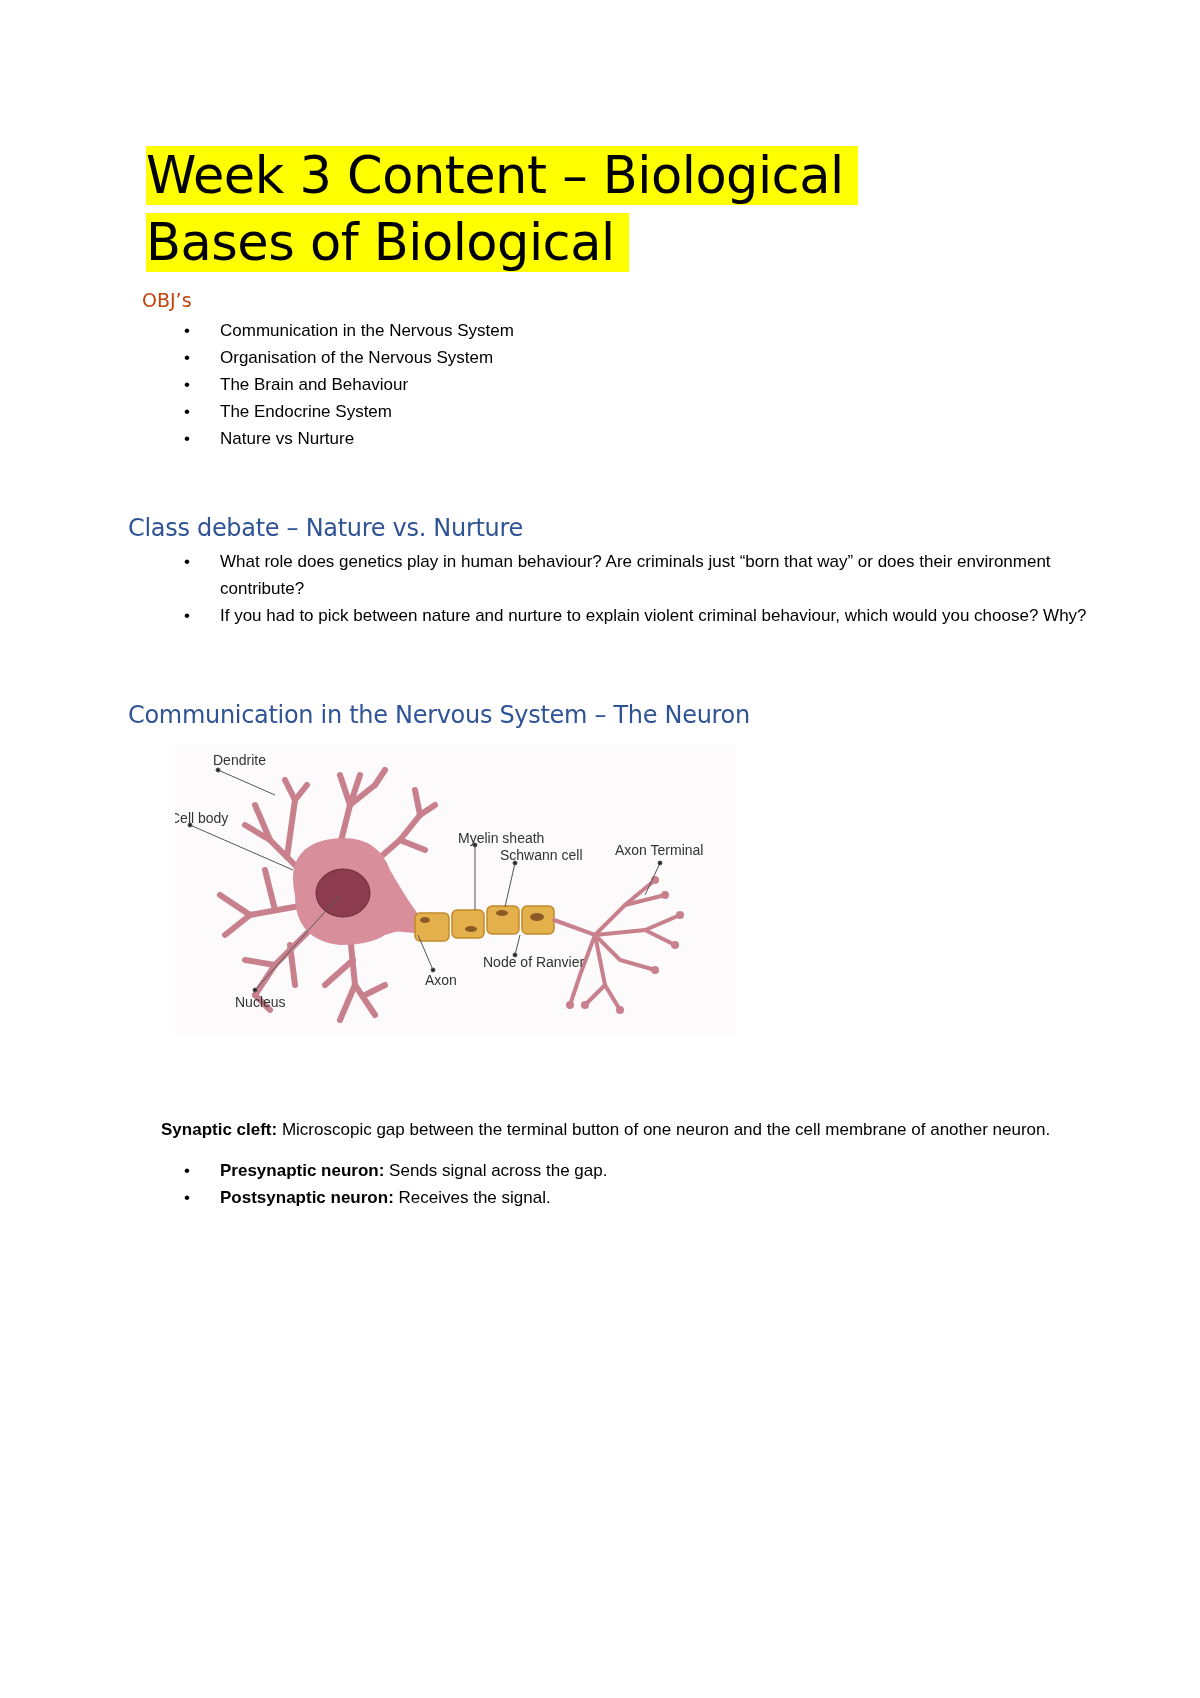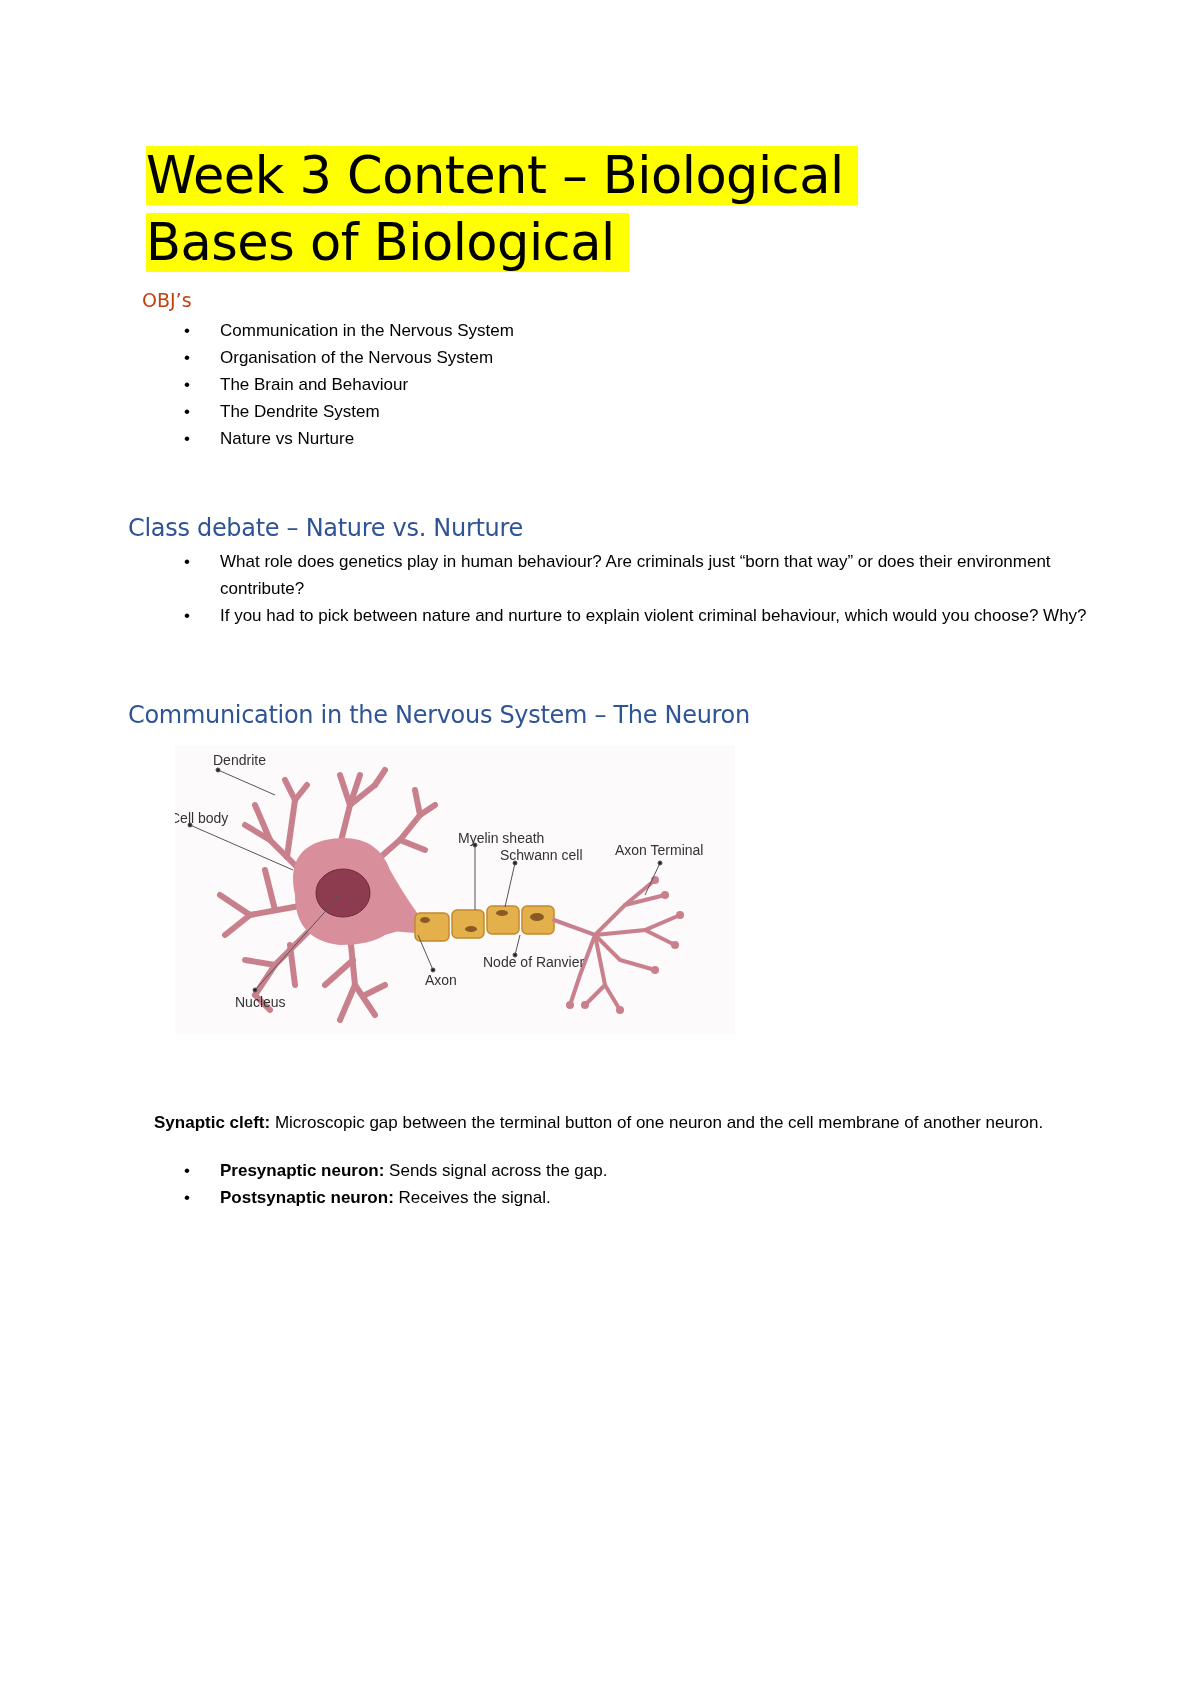--- a/index.html
+++ b/index.html
@@ -11,21 +11,21 @@
   .title .line span { background: #ffff00; padding-right: 14px; }
 
   h2.sec { position: absolute; left: 128px; margin: 0; font-weight: normal; color: #2f5496; font-family: "DejaVu Sans", sans-serif; font-size: 24px; line-height: 30px; letter-spacing: -0.3px; }
   h3.sub { position: absolute; left: 138px; margin: 4px; font-weight: normal; color: #c2410c; font-family: "DejaVu Sans", sans-serif; font-size: 19px; line-height: 24px; }
 
   ul.bl { position: absolute; left: 146px; margin: 0; padding: 0; list-style: none; font-family: "Liberation Sans", sans-serif; font-size: 17px; }
   ul.bl li { position: relative; padding-left: 74px; line-height: 27px; }
   ul.bl li .dot { position: absolute; left: 38px; top: 0; }
   ul.bl.wide li { width: 900px; }
 
-  .para { position: absolute; left: 146px; width: 920px; margin: 8px; font-family: "Liberation Sans", sans-serif; font-size: 17px; line-height: 28px; }
+  .para { position: absolute; left: 146px; width: 920px; margin: 15px; font-family: "Liberation Sans", sans-serif; font-size: 17px; line-height: 28px; }
   b { font-weight: bold; }
 
   .figure { position: absolute; left: 175px; top: 745px; width: 560px; height: 290px; }
   .figure svg { width: 100%; height: 100%; }
   .lbl { font-family: "Liberation Sans", sans-serif; font-size: 14px; fill: #333; }
 </style>
 </head>
 <body>
 
 <div class="page">
@@ -33,21 +33,21 @@
   <h1 class="title">
     <span class="line"><span>Week 3 Content – Biological</span></span>
     <span class="line"><span>Bases of Biological</span></span>
   </h1>
 
   <h3 class="sub" style="top:284px;">OBJ’s</h3>
   <ul class="bl" style="top:317px;">
     <li><span class="dot">•</span><span>Communication in the Nervous System</span></li>
     <li><span class="dot">•</span><span>Organisation of the Nervous System</span></li>
     <li><span class="dot">•</span><span>The Brain and Behaviour</span></li>
-    <li><span class="dot">•</span><span>The Dendrite System</span></li>
+    <li><span class="dot">•</span><span>The Endocrine System</span></li>
     <li><span class="dot">•</span><span>Nature vs Nurture</span></li>
   </ul>
 
   <h2 class="sec" style="top:513px;">Class debate – Nature vs. Nurture</h2>
   <ul class="bl wide" style="top:548px;">
     <li style="width:880px;"><span class="dot">•</span><span>What role does genetics play in human behaviour? Are criminals just “born that way” or does their environment contribute?</span></li>
     <li style="width:880px;"><span class="dot">•</span><span> If you had to pick between nature and nurture to explain violent criminal behaviour, which would you choose? Why?</span></li>
   </ul>
 
   <h2 class="sec" style="top:700px;">Communication in the Nervous System – The Neuron</h2>

